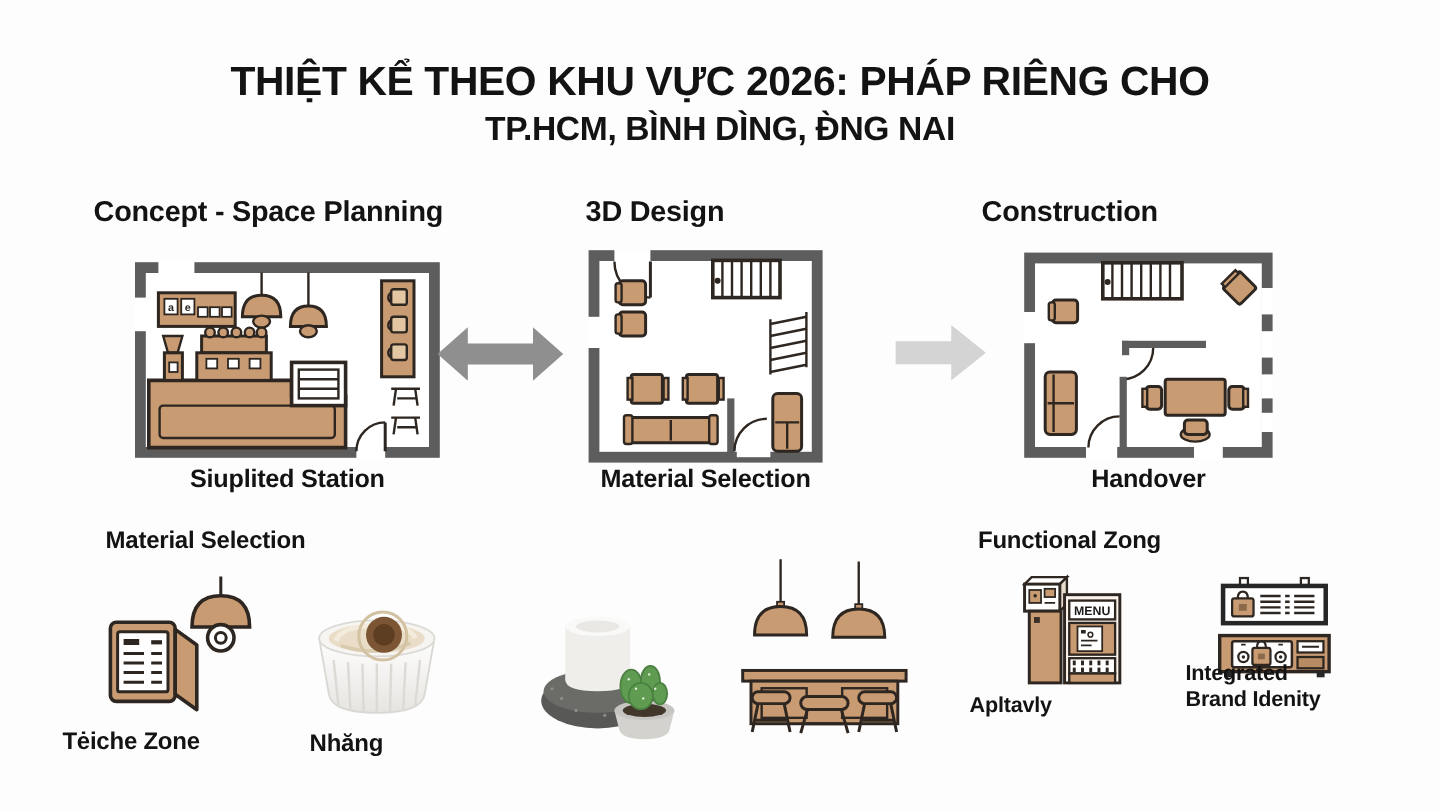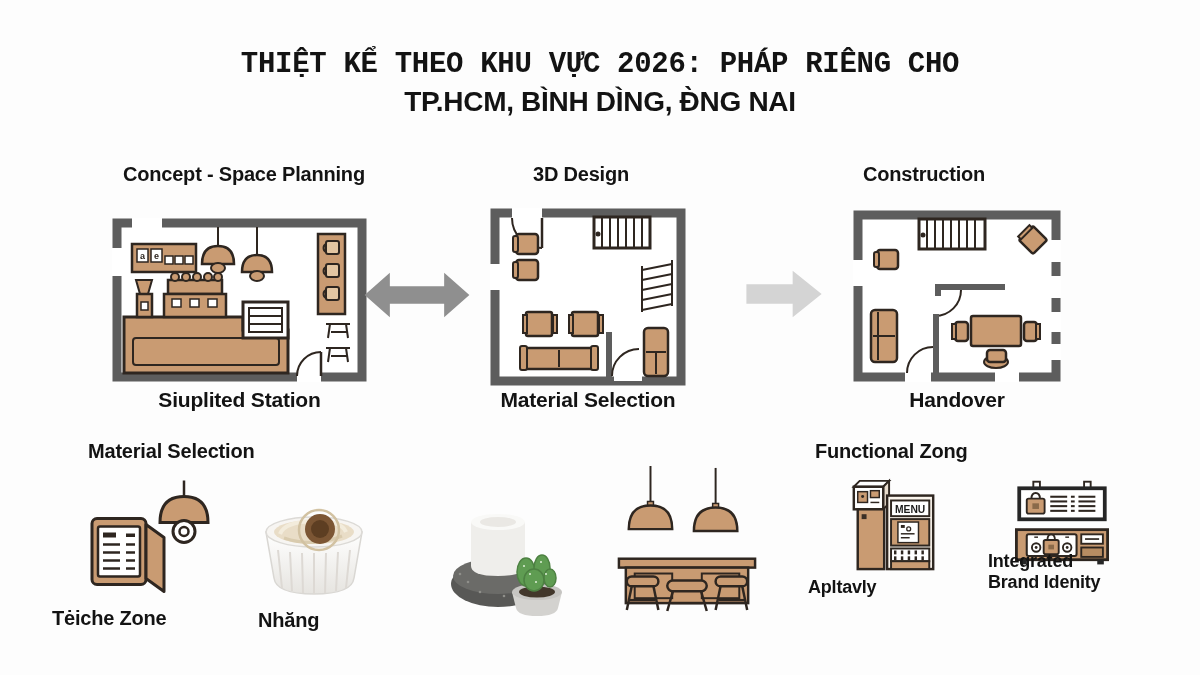--- a/index.html
+++ b/index.html
@@ -13,23 +13,23 @@
     background:var(--bg);
     font-family:"Liberation Sans", sans-serif;
     font-weight:700;
     color:var(--text);
     position:relative;
     overflow:hidden;
   }
   .canvas{position:absolute;inset:0;}
   .abs{position:absolute;}
   .title{top:46px;left:0;width:100%;text-align:center;line-height:1.3;}
-  .t1{font-size:29px;letter-spacing:-0.3px;font-family:Liberation Mono, monospace;}
+  .t1{font-size:34px;letter-spacing:-0.3px;}
   .t2{font-size:28px;letter-spacing:-0.3px;}
-  .step-header{top:163px;font-size:20px;letter-spacing:-0.2px;margin-left:45px;}
+  .step-header{top:163px;font-size:24px;letter-spacing:-0.2px;}
   .caption{top:388px;font-size:21px;text-align:center;letter-spacing:-0.2px;}
   .sec-header{top:440px;font-size:20px;letter-spacing:-0.2px;}
   .item-label{font-size:20px;letter-spacing:-0.2px;}
   .item-label-sm{font-size:18px;line-height:1.15;letter-spacing:-0.2px;}
   svg{display:block;width:100%;height:100%;}
   
   .furn{fill:var(--tan);stroke:var(--ink);}
   .cell{fill:#fff;stroke:var(--ink);}
   .cup{fill:#e3c6a2;stroke:var(--ink);}
   .gap{fill:#fff;stroke:none;}

